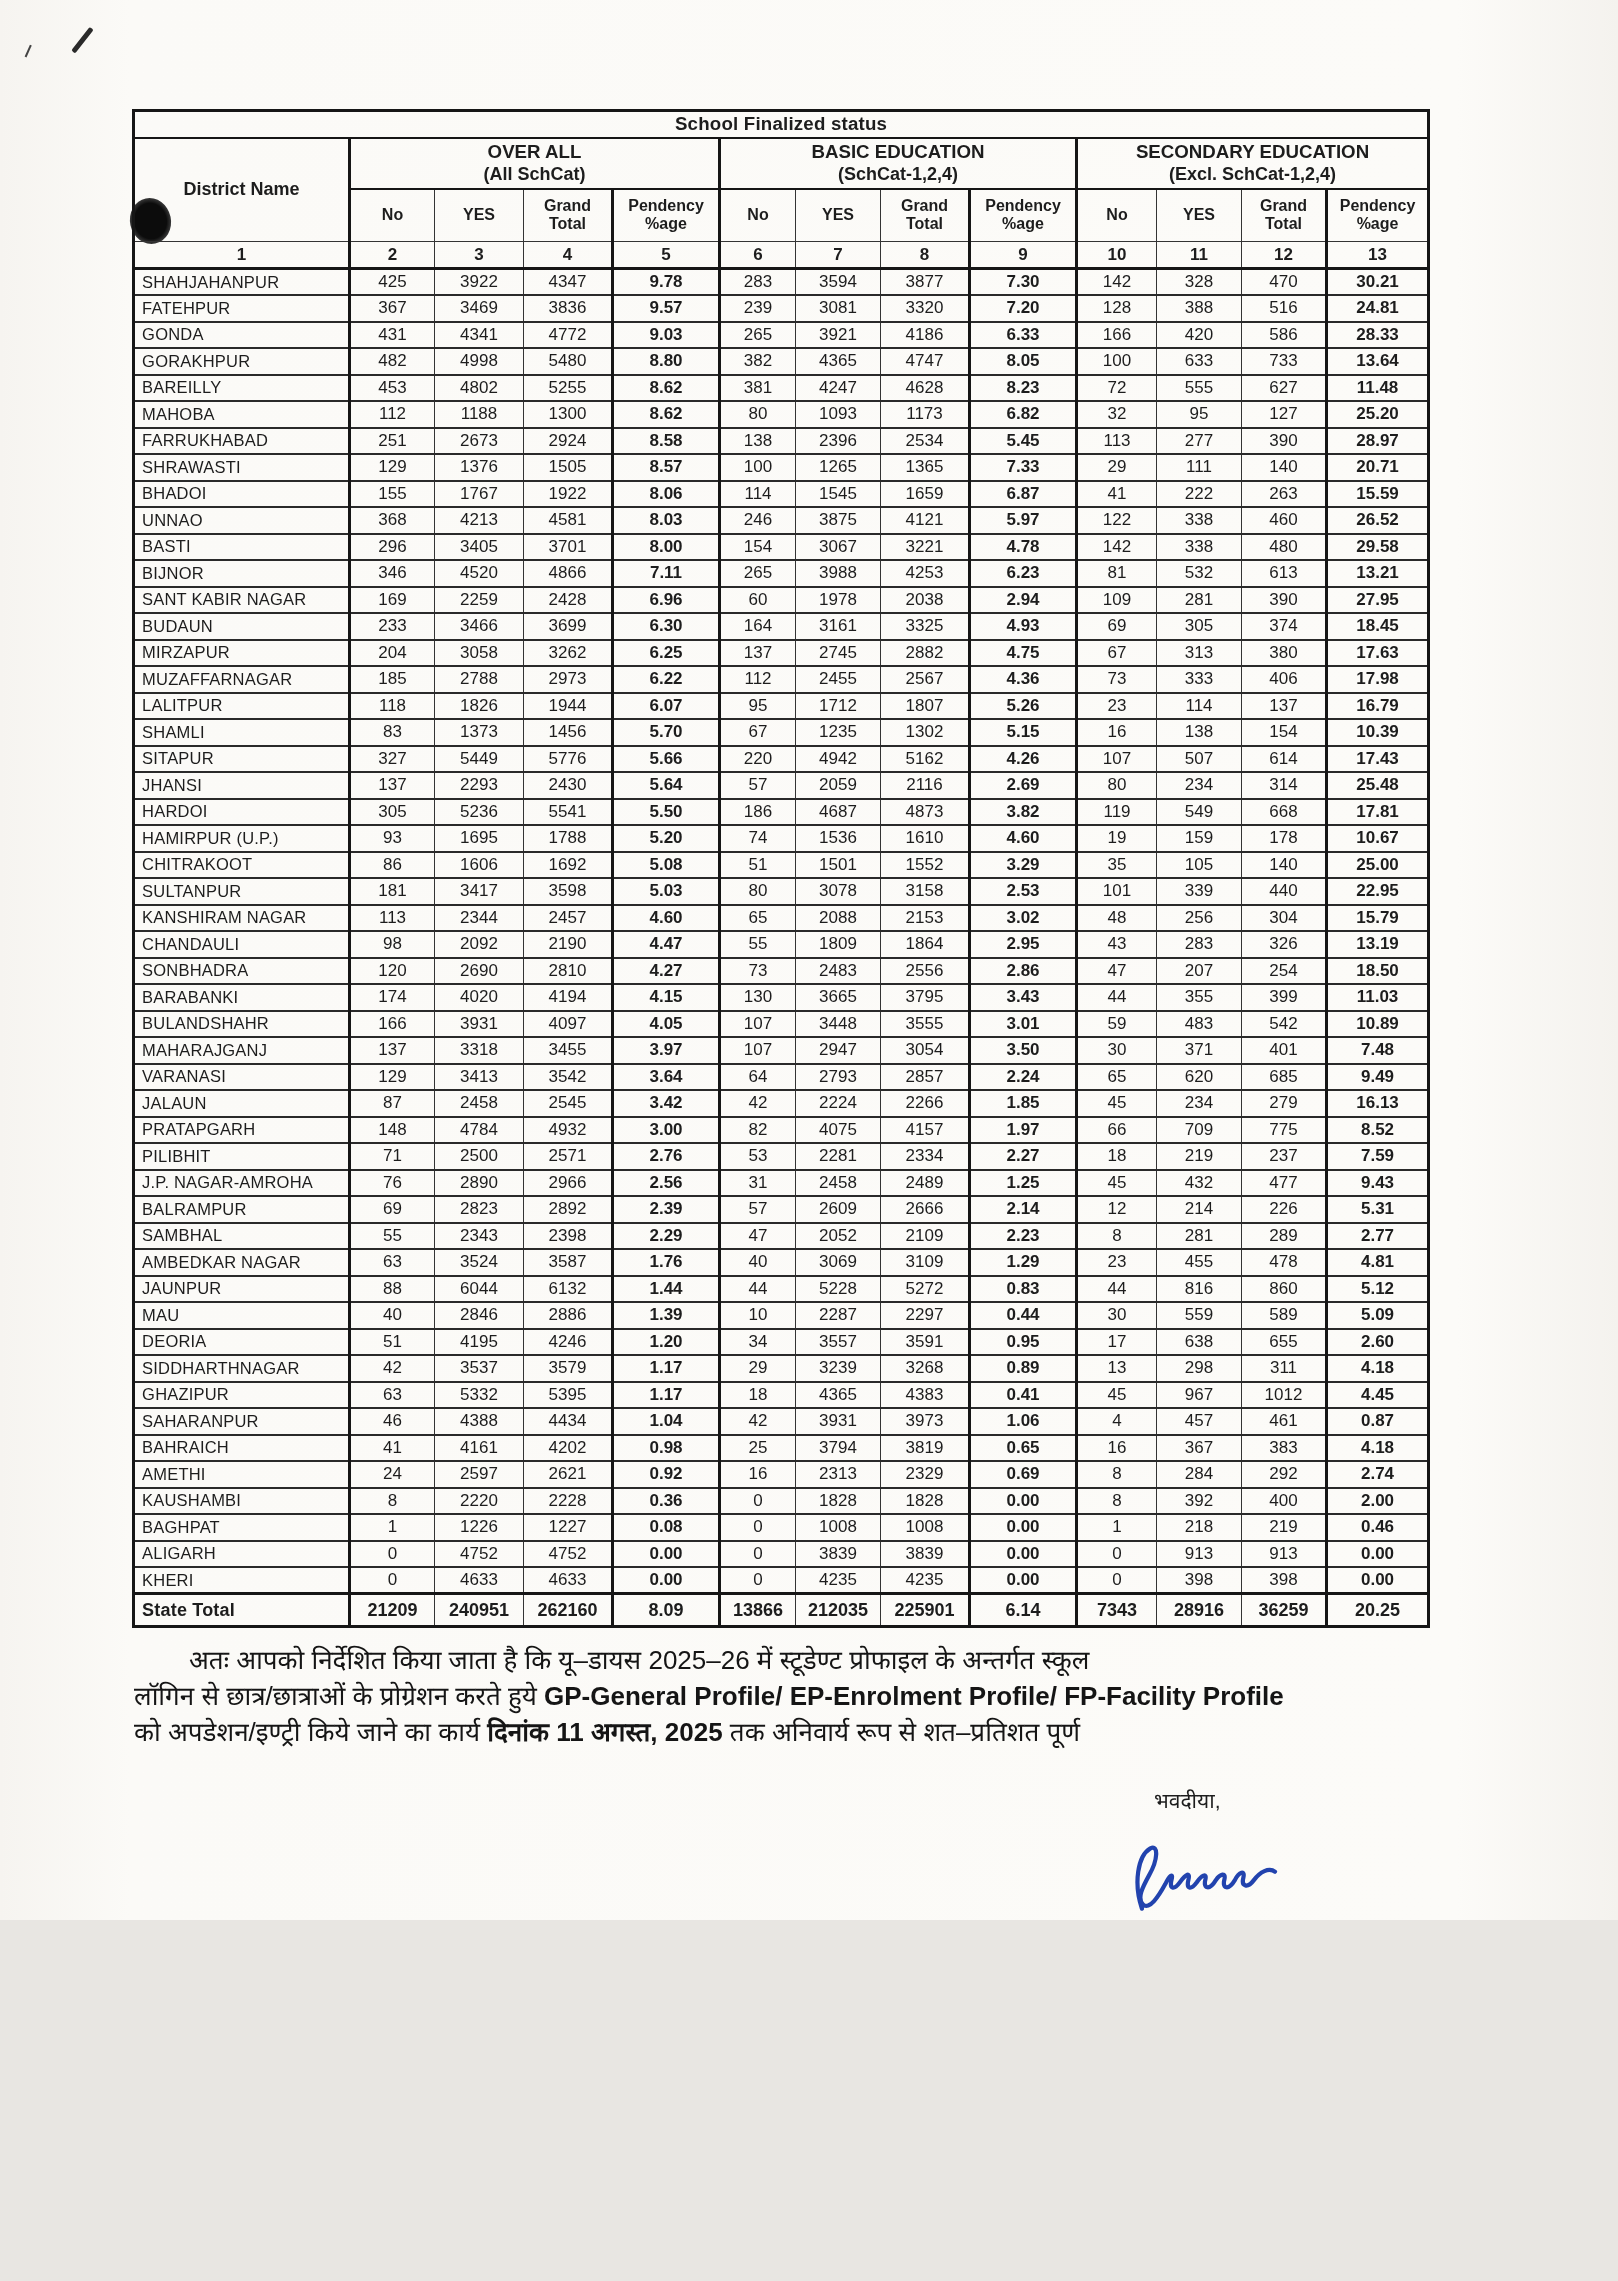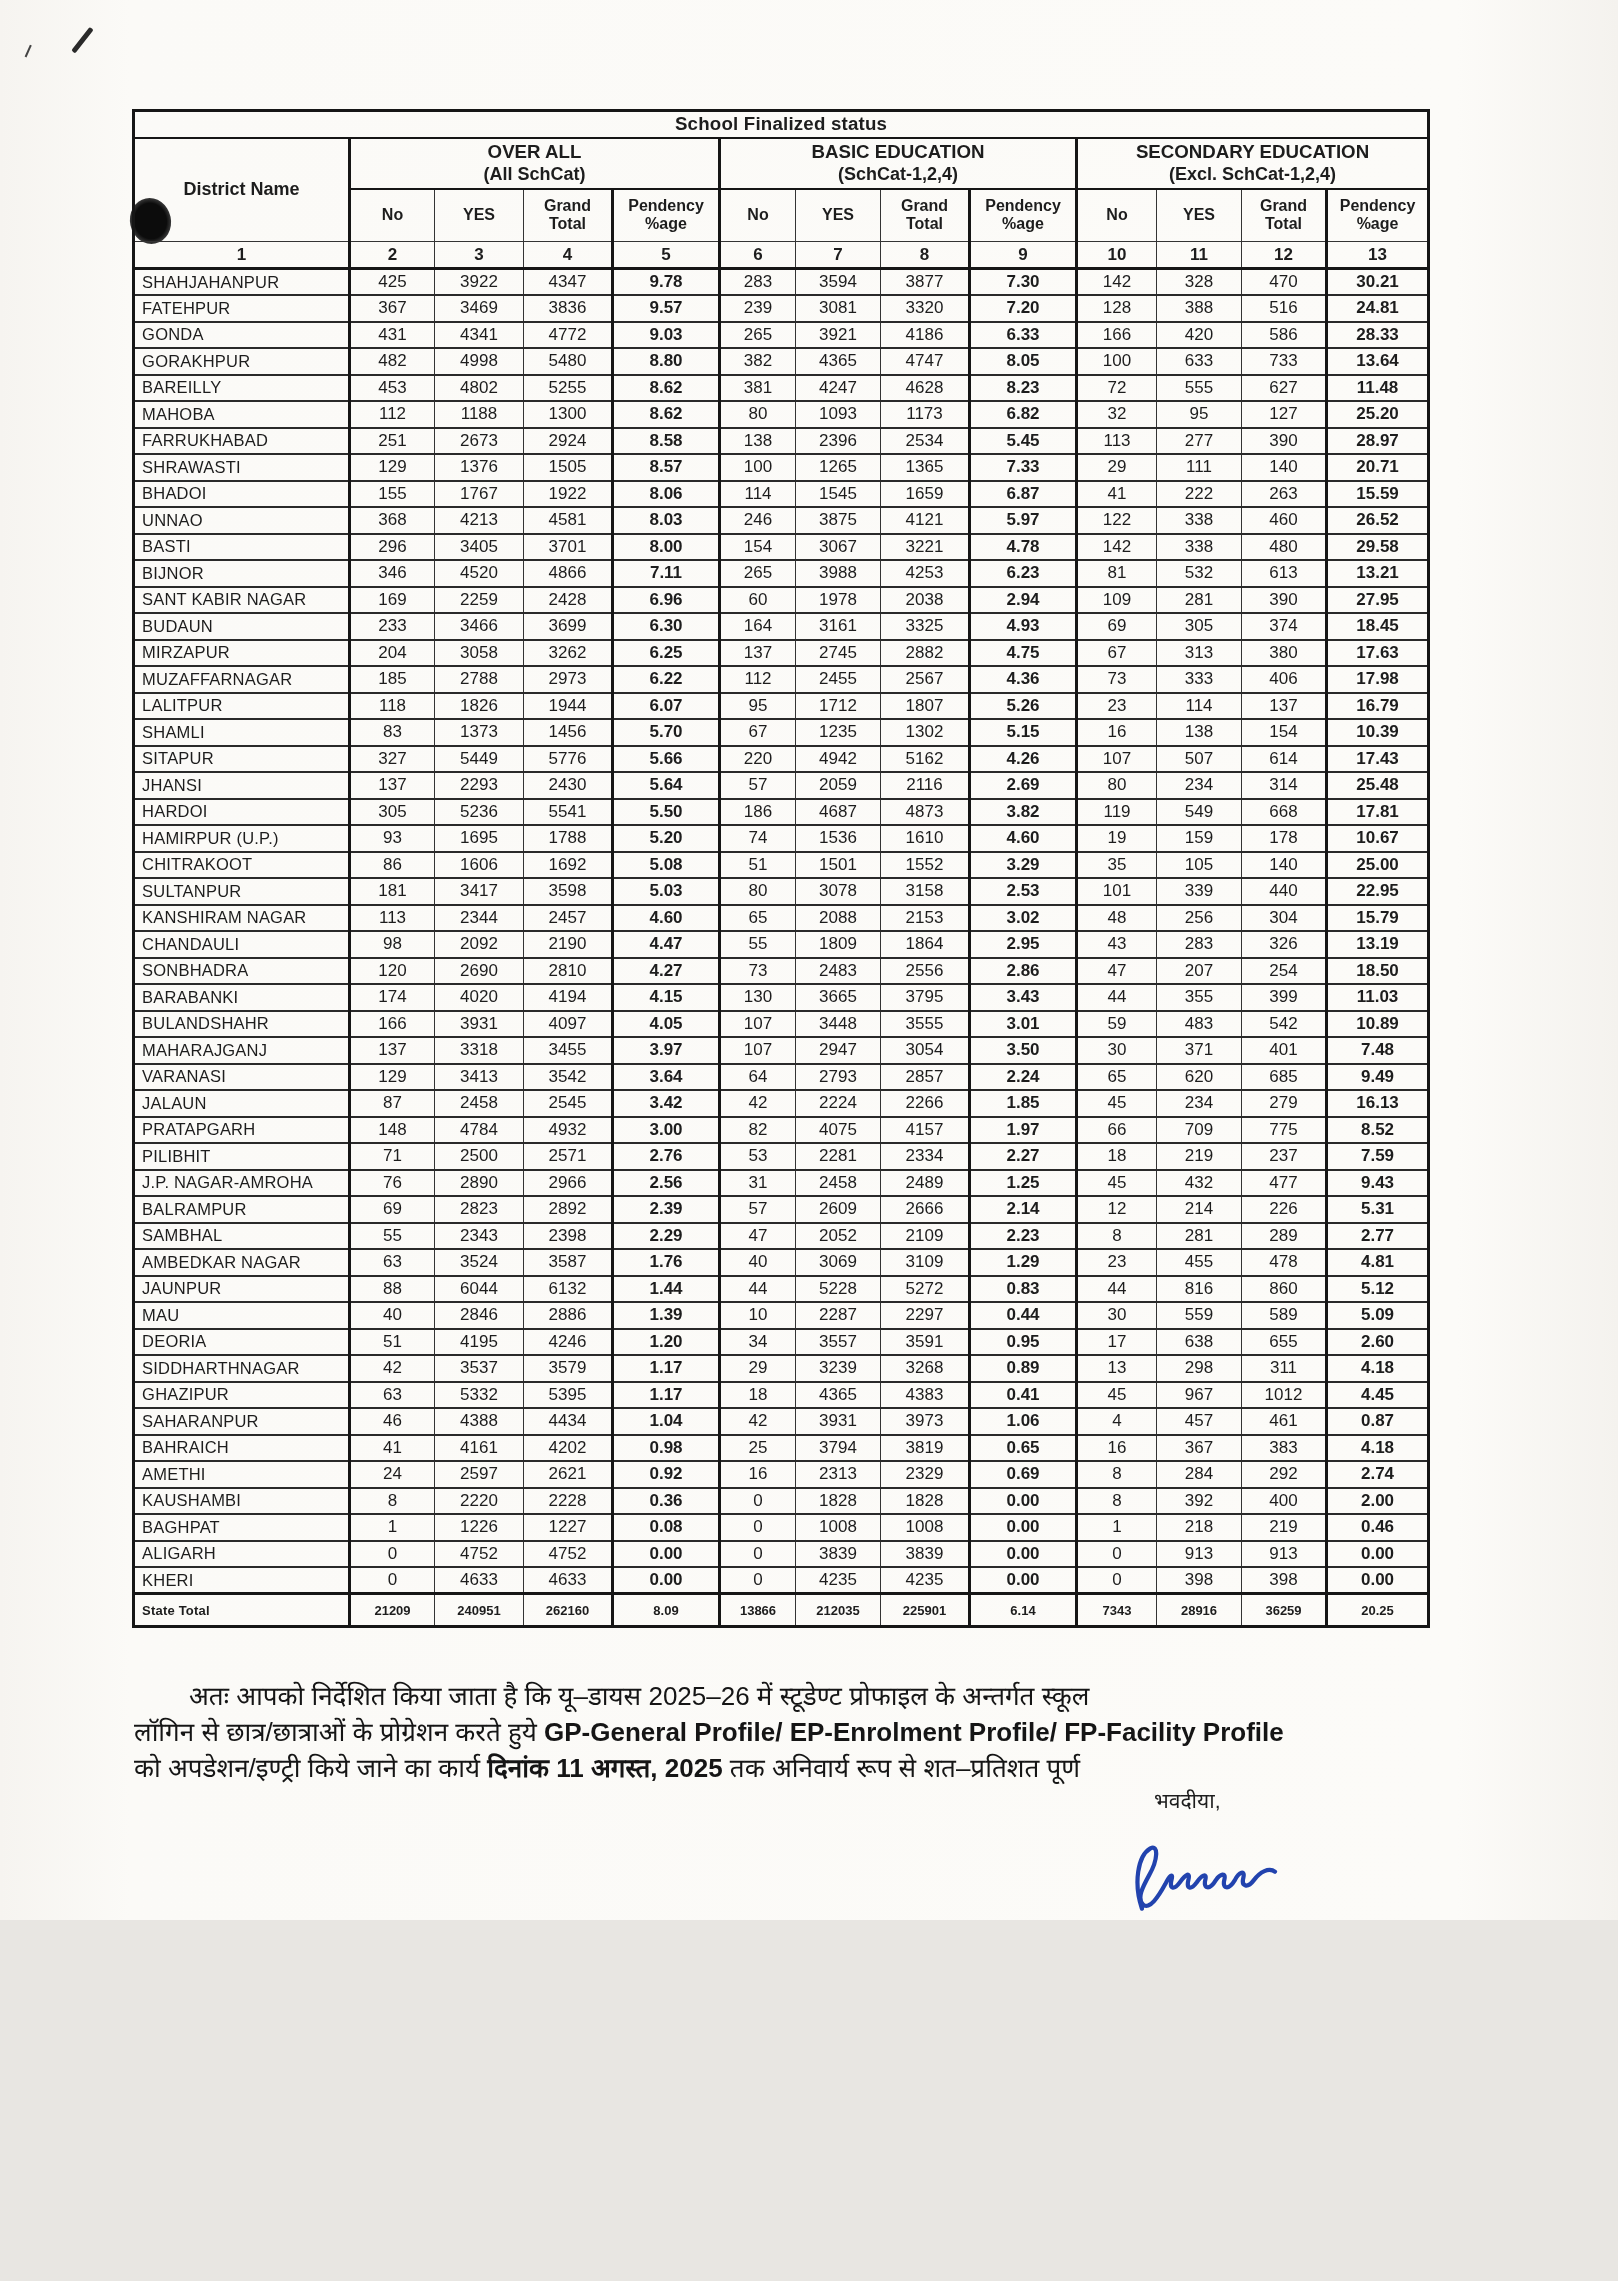--- a/index.html
+++ b/index.html
@@ -36,24 +36,24 @@
   .status-table .group-cell .sub { font-size:18px; }
   .status-table .dn-cell { font-weight:bold; font-size:18px; text-align:center; }
   .status-table .subhead-cell { height:53px; font-weight:bold; font-size:16px; white-space:normal; line-height:18.7px; padding:0 5.3px; }
   .status-table .colnum-row td { height:27px; font-weight:bold; font-size:17px; border-bottom:3.6px solid #161616; }
   .status-table tr.body-row { height:26.5px; }
   .status-table tr.body-row td { border-bottom:2.7px solid #2a2a2a; }
   .status-table td.dist { text-align:left; padding-left:7.1px; font-size:16.5px; letter-spacing:0.2px; }
   .status-table td.pend { font-weight:bold; }
   .status-table td.thickL, .status-table th.thickL { border-left:3.6px solid #161616; }
   .status-table tr.total-row { height:33px; }
-  .status-table tr.total-row td { font-weight:bold; border-top:3.6px solid #161616; border-bottom:3.6px solid #161616; font-size:13px; }
+  .status-table tr.total-row td { font-weight:bold; border-top:3.6px solid #161616; border-bottom:3.6px solid #161616; font-size:18px; }
 
   
-  .body-paragraph { position:absolute; left:134px; top:1642px; width:1169px; font-size:26px; line-height:36px; color:#151515;margin-top:36px; }
+  .body-paragraph { position:absolute; left:134px; top:1642px; width:1169px; font-size:26px; line-height:36px; color:#151515; }
   .para-line { white-space:nowrap; }
   .para-line.indent { text-indent:55px; }
   .para-line .bold { font-weight:bold; }
 
   
   .salutation { position:absolute; left:1154px; top:1786px; font-size:21px; }
   .signature { position:absolute; left:1125px; top:1843px; }
   .sig-name { position:absolute; left:1060px; top:1912px; width:267px; text-align:center; font-size:28px; font-weight:bold;margin-top:11px; }
   .sig-designation { position:absolute; left:1007px; top:1952px; width:374px; text-align:center; font-size:27px; }
   .page-number { position:absolute; left:1312px; top:1975px; font-size:19.6px; font-weight:bold; letter-spacing:0.9px; }

